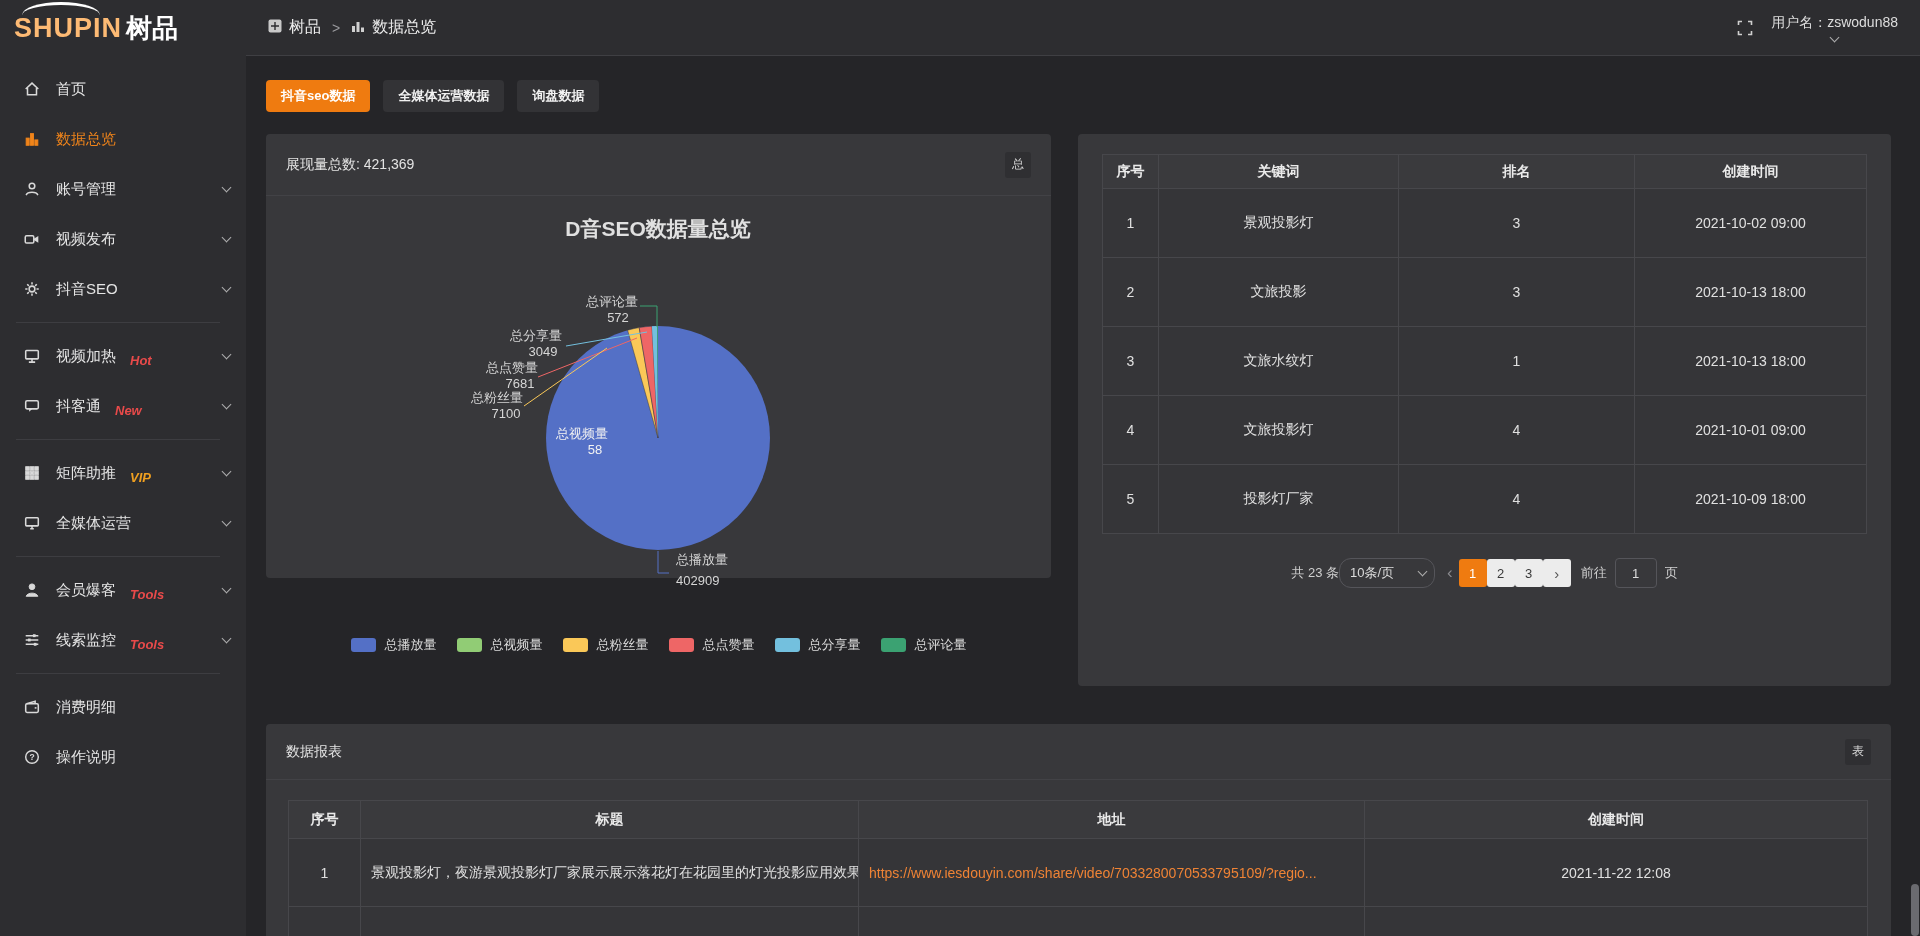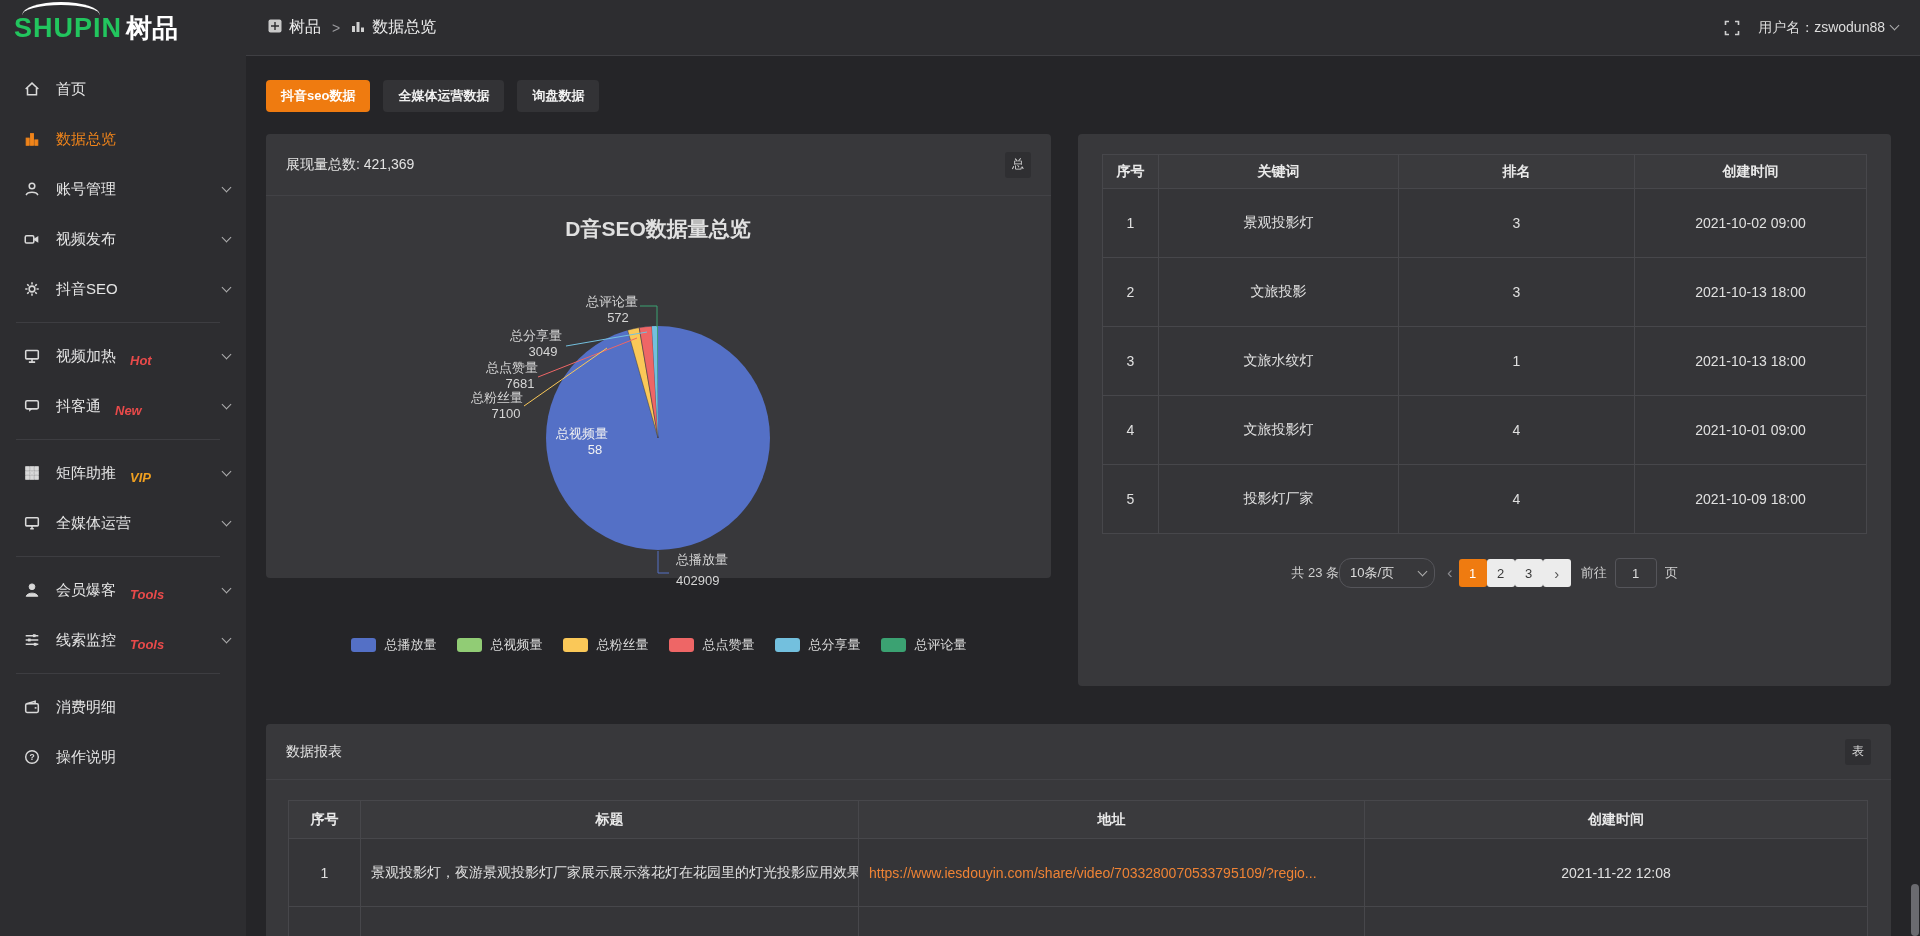--- a/index.html
+++ b/index.html
@@ -3,21 +3,21 @@
 <meta charset="utf-8">
 <style>
   * { margin:0; padding:0; box-sizing:border-box; }
   html,body { width:1920px; height:936px; overflow:hidden; background:#252528;
     font-family:"Liberation Sans","DejaVu Sans",sans-serif; color:#e2e2e2; }
   .app { display:flex; width:1920px; height:936px; }
 
   
   .side { width:246px; height:936px; background:#2d2d30; flex:none; display:flex; flex-direction:column; }
   .logo { height:56px; display:flex; align-items:center; padding-left:14px; position:relative; flex:none; }
-  .logo-en { font-size:27px; font-weight:bold; letter-spacing:1px; color:#22c55e; }
+  .logo-en { font-size:27px; font-weight:bold; letter-spacing:1px; color:#fdba74; }
   .logo-cn { font-size:26px; font-weight:bold; color:#fff; margin-left:4px; }
   .logo-arc { position:absolute; left:22px; top:2px; width:78px; height:26px;
     border-top:3px solid #fff; border-radius:50%; }
   .menu { padding-top:8px; }
   .s-item { height:50px; display:flex; align-items:center; padding:0 16px 0 22px; cursor:pointer; font-size:15px; color:#e4e4e4; }
   .s-item .s-ico { width:20px; height:20px; margin-right:14px; display:flex; align-items:center; justify-content:center; }
   .s-item svg { stroke:#d9d9d9; }
   .s-item.active { color:#f0841a; }
   .s-item.active svg { stroke:#f0841a; }
   .s-label { flex:none; }
@@ -30,21 +30,21 @@
   .s-div { height:1px; background:#3d3d41; margin:8px 26px 8px 16px; }
 
   
   .main { flex:1; display:flex; flex-direction:column; }
   .topbar { height:56px; background:#2d2d30; border-bottom:1px solid #3f3f43;
     display:flex; align-items:center; padding:0 22px 0 22px; flex:none; }
   .crumb { display:flex; align-items:center; font-size:16px; color:#ececec; gap:7px; }
   .crumb-sep { color:#9a9a9e; font-size:14px; margin:0 4px; }
   .top-right { margin-left:auto; display:flex; align-items:center; gap:18px; }
   .fs-ico svg { display:block; }
-  .user { display:flex; align-items:center; gap:6px; font-size:14px; color:#ddd; cursor:pointer; }
+  .user { display:flex; align-items:center; gap:6px; font-size:14px; color:#ddd; cursor:pointer;flex-direction:column; }
 
   .content { flex:1; padding:24px 29px 0 20px; overflow:hidden; position:relative; }
 
   
   .tabs { display:flex; gap:13px; }
   .tab { height:32px; padding:0 15px; display:flex; align-items:center; border-radius:4px;
     background:#333336; color:#f2f2f2; font-size:13px; font-weight:bold; cursor:pointer; }
   .tab.active { background:#ef7b10; color:#fff; }
 
   

